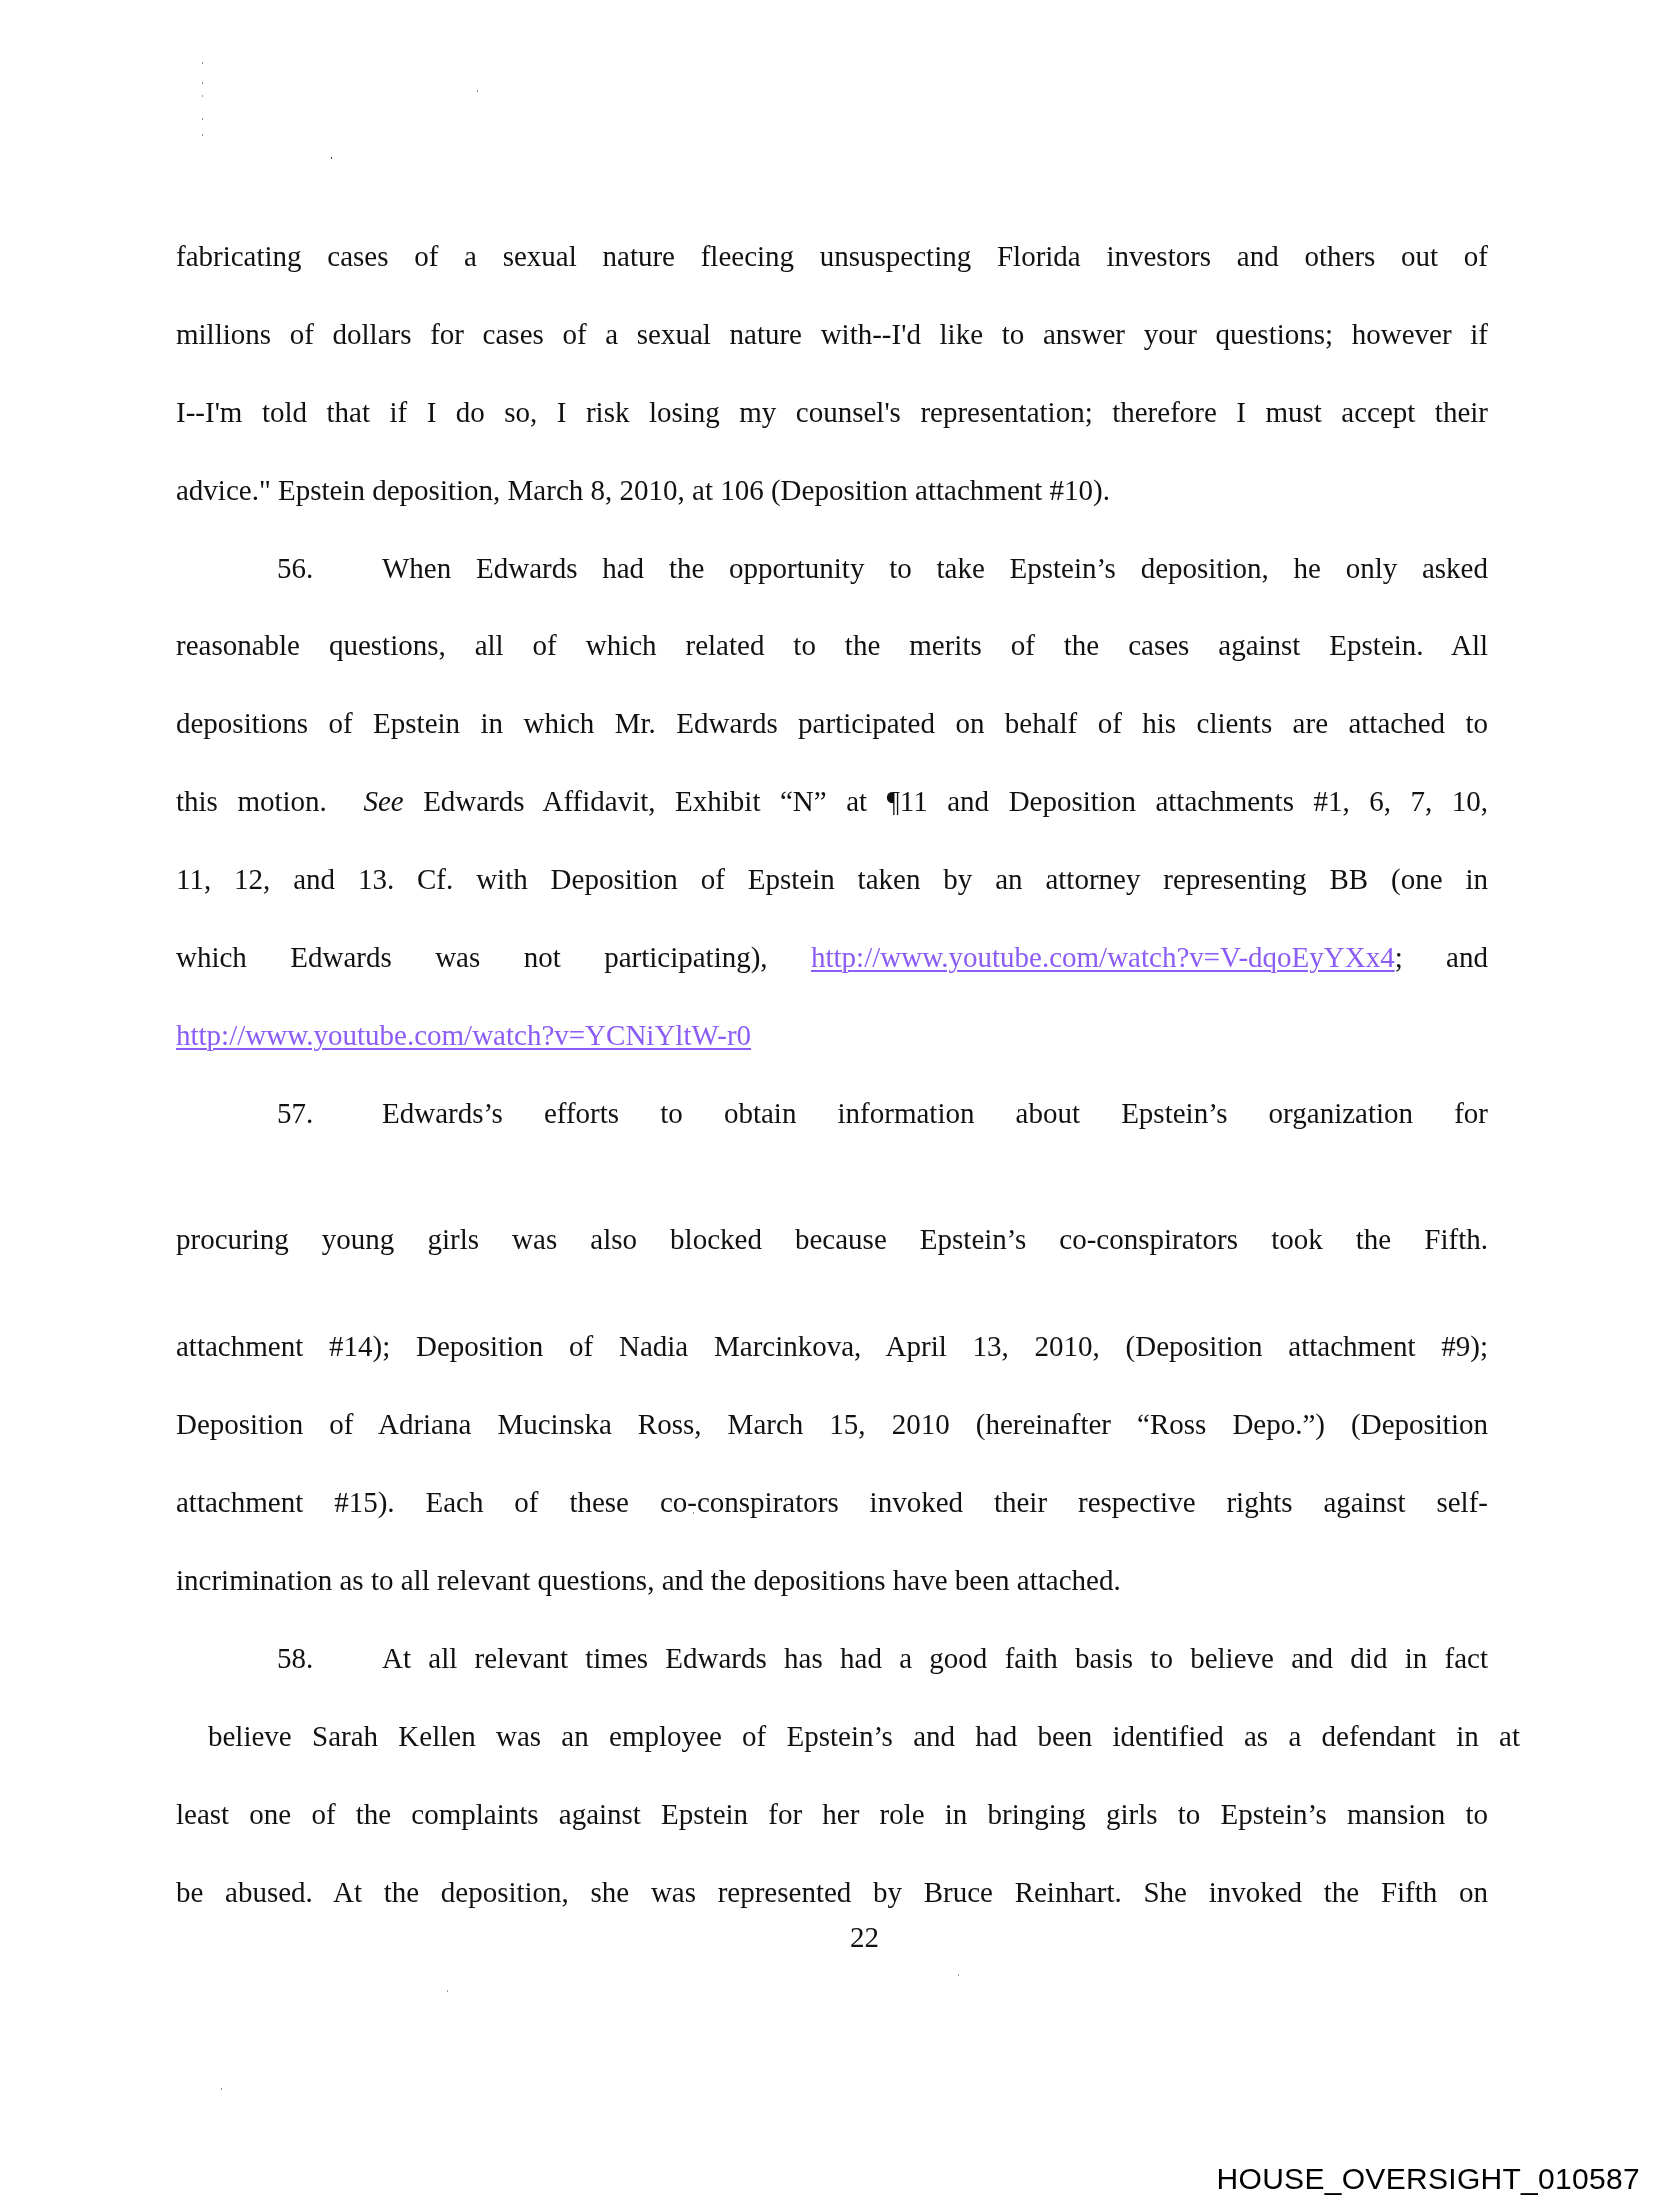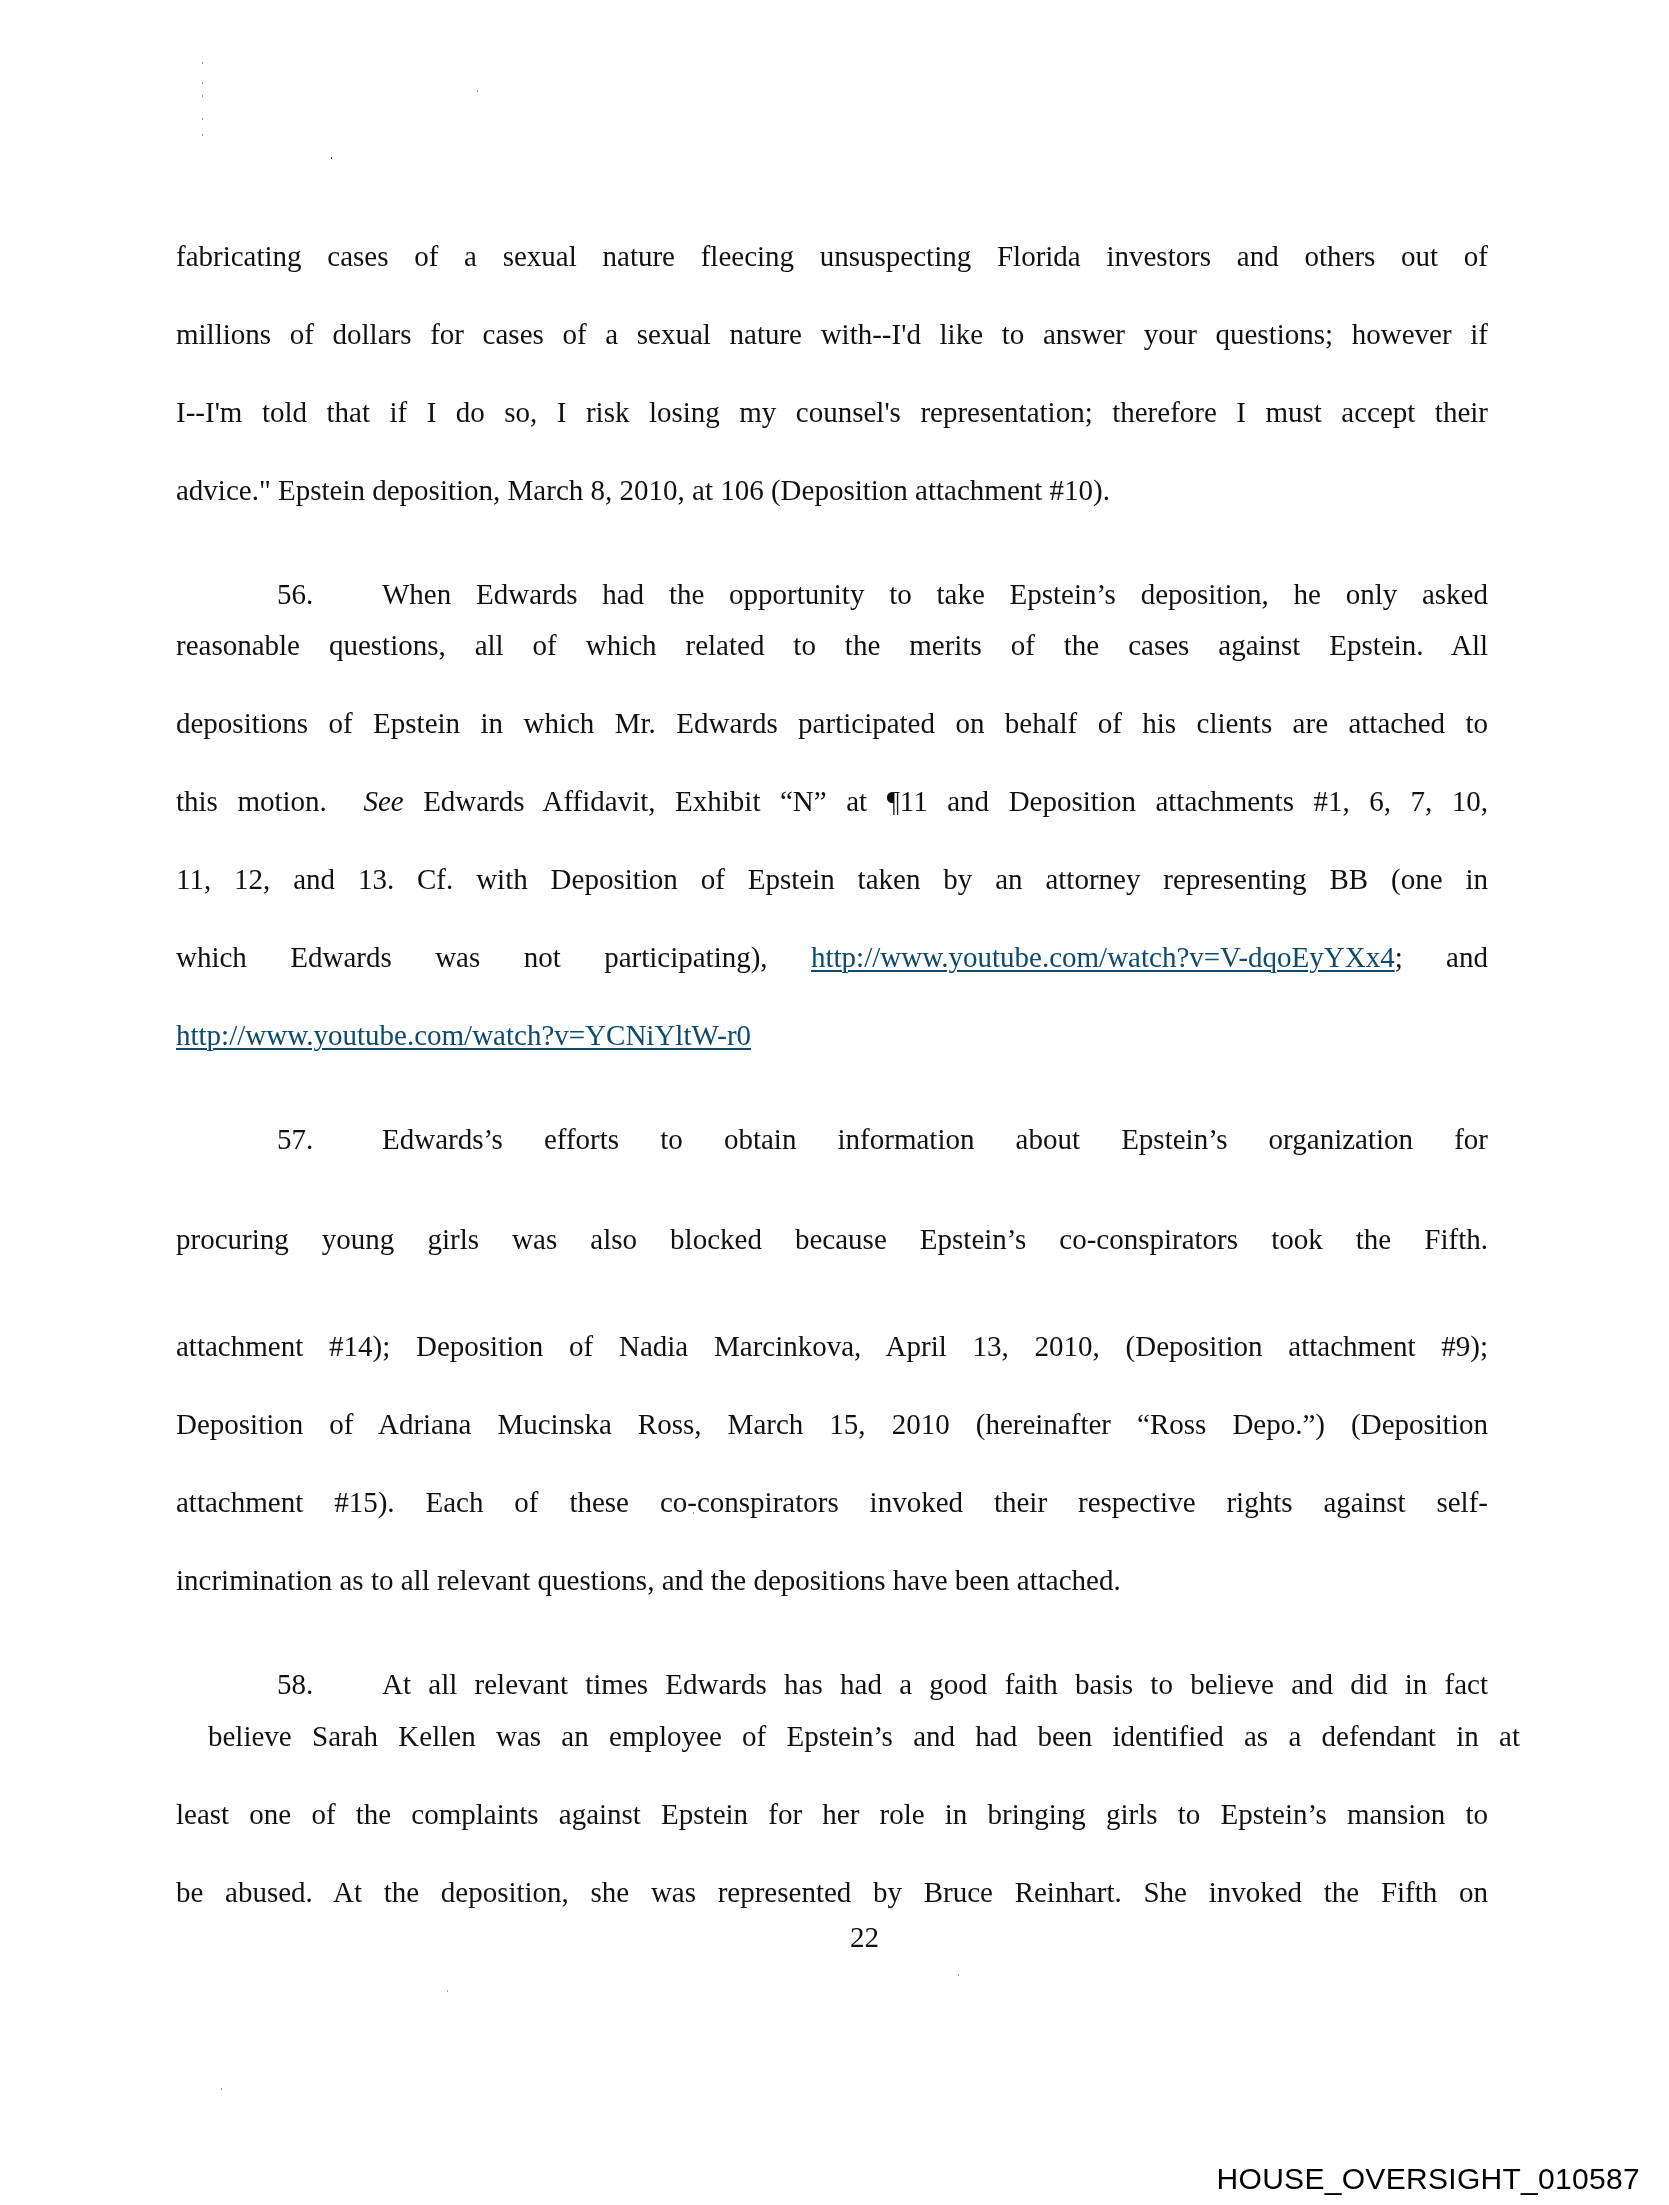--- a/index.html
+++ b/index.html
@@ -41,28 +41,27 @@
     }
     .line.indent {
       left: 265px;
       width: 1211px;
     }
     .pnum {
       display: inline-block;
       width: 105px;
       text-align: right;
       text-align-last: left;
-      margin-top: 26px;
     }
     .line .it {
       font-style: italic;
       margin-left: 17px;
     }
     .line a, .link {
-      color: #0c4a6e;
+      color: #8b5cf6;
       text-decoration: underline;
       text-decoration-thickness: 2px;
       text-underline-offset: 3.3px;
     }
     .page-number {
       position: absolute;
       left: 802px;
       top: 1918px;
       width: 65px;
       text-align: right;

